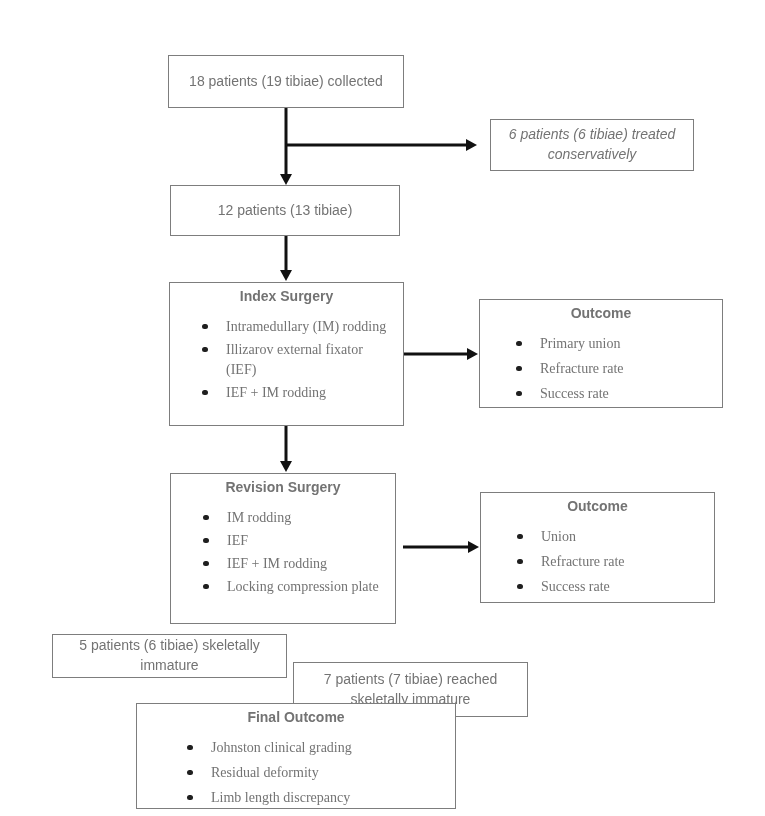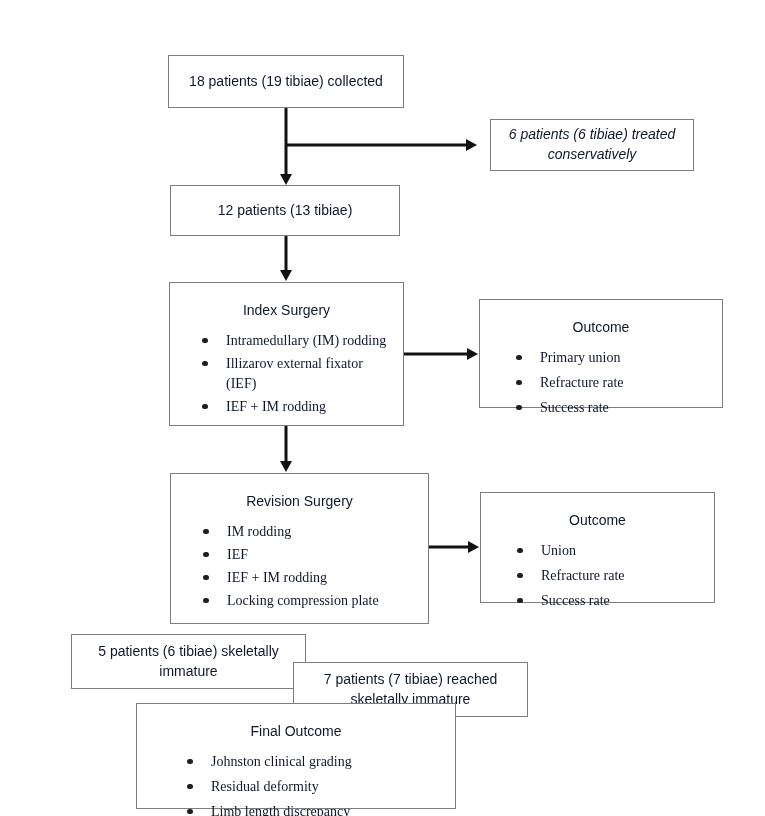--- a/index.html
+++ b/index.html
@@ -6,21 +6,21 @@
     margin: 0;
     padding: 0;
     background: #ffffff;
   }
   #canvas {
     position: relative;
     width: 765px;
     height: 816px;
     background: #ffffff;
     font-family: "Liberation Sans", sans-serif;
-    color: #0f172a;
+    color: #737373;
     overflow: hidden;
     border-radius: 7px;
   }
   .arrows {
     position: absolute;
     left: 0;
     top: 0;
     pointer-events: none;
   }
   .box {
@@ -32,24 +32,24 @@
     line-height: 1.4;
   }
   .box.center {
     display: flex;
     align-items: center;
     justify-content: center;
     text-align: center;
     padding: 4px 14px;
   }
   .box .title {
-    font-weight: normal;
+    font-weight: bold;
     text-align: center;
     font-size: 14px;
-    margin-top: 18px;
+    margin-top: 4px;
   }
   .box ul {
     margin: 10px 0 0 0;
     padding: 0 8px 0 30px;
     list-style: none;
     font-family: Liberation Serif, serif;
   }
   .box ul li {
     position: relative;
     padding-left: 26px;
@@ -65,23 +65,23 @@
     height: 5.5px;
     border-radius: 50%;
     background: #1f1f1f;
   }
   
   #box-collected        { left: 168px; top: 55px;  width: 236px; height: 53px;  }
   #box-conservative     { left: 490px; top: 119px; width: 204px; height: 52px; font-style: italic;  }
   #box-twelve           { left: 170px; top: 185px; width: 230px; height: 51px;  }
   #box-index-surgery    { left: 169px; top: 282px; width: 235px; height: 144px; }
   #box-outcome-index    { left: 479px; top: 299px; width: 244px; height: 109px; }
-  #box-revision-surgery { left: 170px; top: 473px; width: 259px; height: 151px; }
+  #box-revision-surgery { left: 170px; top: 473px; width: 226px; height: 151px; }
   #box-outcome-revision { left: 480px; top: 492px; width: 235px; height: 111px; }
-  #box-immature         { left: 52px;  top: 634px; width: 235px; height: 55px; margin-left: 19px;  }
+  #box-immature         { left: 52px;  top: 634px; width: 235px; height: 44px;  }
   #box-mature           { left: 293px; top: 662px; width: 235px; height: 55px;  }
   #box-final-outcome    { left: 136px; top: 703px; width: 320px; height: 106px; }
   #box-outcome-index ul, #box-outcome-revision ul { padding-left: 34px; }
   #box-final-outcome ul { padding-left: 48px; }
   #box-index-surgery ul li, #box-revision-surgery ul li { margin-bottom: 3px; }
 </style>
 </head>
 <body>
 
 <div id="canvas">

